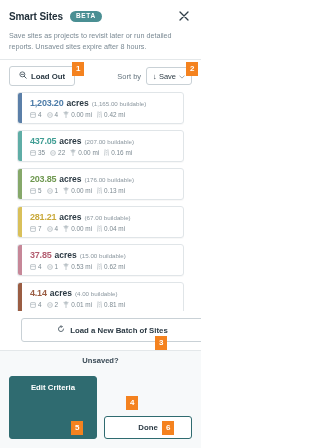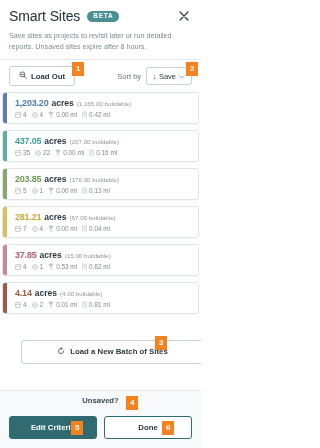--- a/index.html
+++ b/index.html
@@ -20,22 +20,22 @@
   }
 
   
   .header {
     display: flex;
     align-items: center;
     padding: 8px 9px 6px 9px;
     flex: 0 0 auto;
   }
   .title {
-    font-size: 14px;
-    font-weight: normal;
+    font-size: 10px;
+    font-weight: bold;
     color: #22303a;
     letter-spacing: -0.1px;
   }
   .beta-badge {
     margin-left: 7px;
     background: #4a8f93;
     color: #ffffff;
     font-size: 6.5px;
     font-weight: bold;
     letter-spacing: 0.7px;
@@ -109,21 +109,21 @@
     padding: 3.5px 6px;
     font-size: 7.5px;
     color: #2c3a44;
     cursor: pointer;
   }
 
   
   .card-list {
     flex: 1 1 auto;
     overflow-y: auto;
-    padding: 0 2px;
+    padding: 0 17px;
     display: flex;
     flex-direction: column;
     gap: 6px;
   }
   .site-card {
     display: flex;
     background: #ffffff;
     border: 1px solid #e0e5e8;
     border-radius: 3px;
     overflow: hidden;
@@ -241,20 +241,21 @@
     flex: 1 1 0;
     background: #ffffff;
     color: #2c3a44;
     border: 1px solid #2f6b70;
     border-radius: 3px;
     padding: 6px 0;
     font-size: 7.8px;
     font-weight: bold;
     text-align: center;
     cursor: pointer;
+    margin-top: 40px;
   }
 
   
   .anno {
     position: absolute;
     background: #f4821f;
     color: #ffffff;
     font-size: 8px;
     font-weight: bold;
     line-height: 1;

